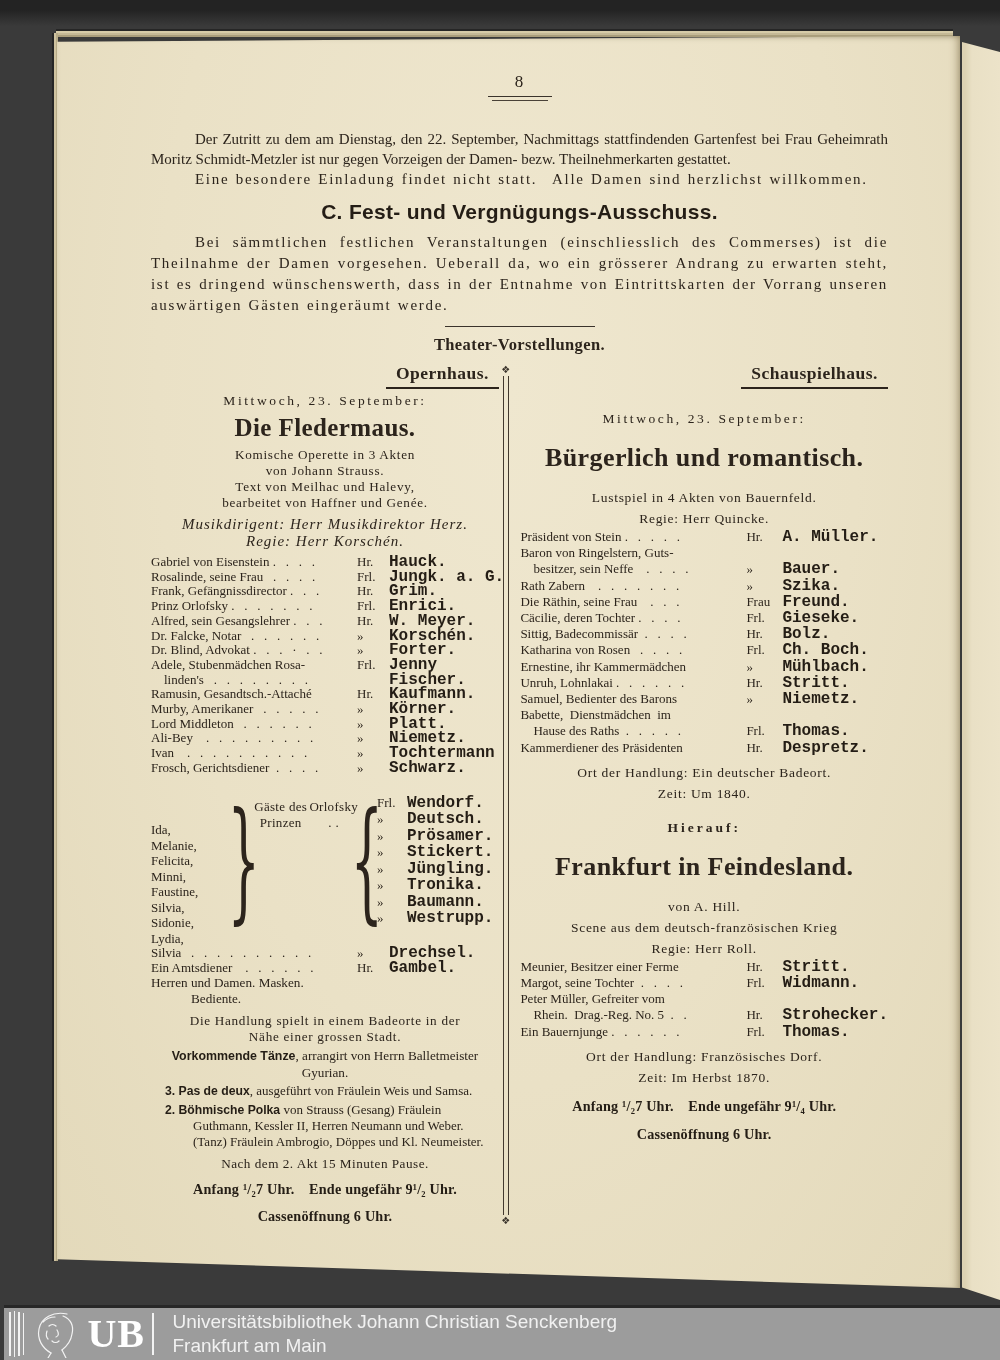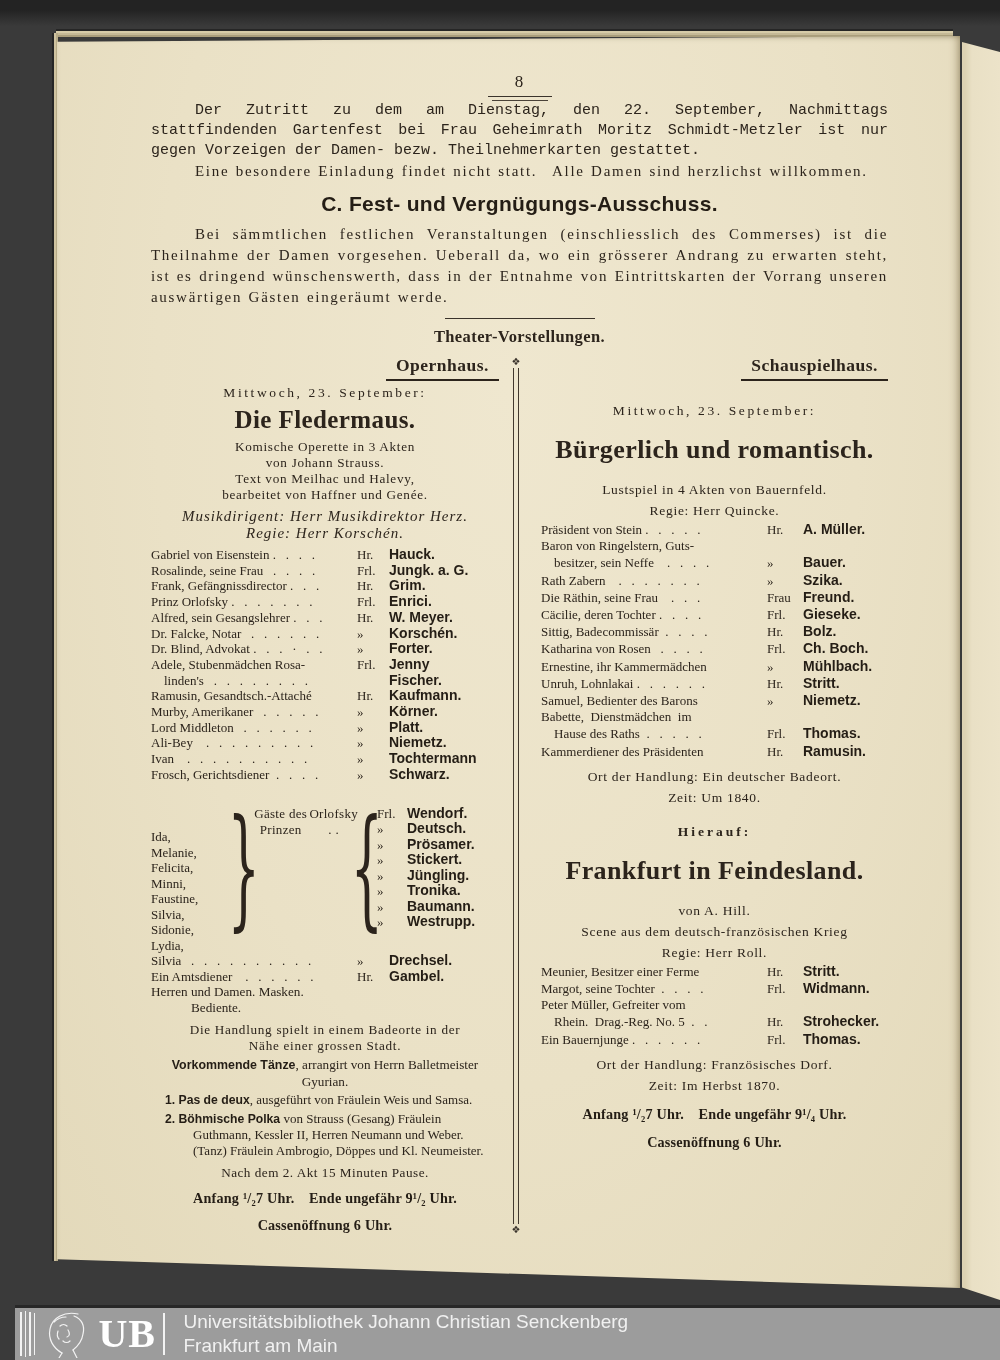--- a/index.html
+++ b/index.html
@@ -20,21 +20,21 @@
   
   .page{position:absolute;left:57px;top:36px;width:903px;height:1252px;box-sizing:border-box;
     padding:0 72px 0 94px;color:#2c241c;
     background:radial-gradient(ellipse at 50% 28%,#efe7cf 0%,#eae1c6 55%,#e3d9ba 100%);
     clip-path:polygon(0 0.45%,100% 0,100% 100%,0 97.7%);
     box-shadow:inset -7px 0 9px -5px rgba(110,92,55,.55), inset 0 4px 6px -4px rgba(90,75,45,.5);}
   .pagenum{ text-align:center;font-size:17px;margin-top:36px;letter-spacing:1px;}
   .pn-rule{width:64px;margin:4px auto 0;border-top:1.4px solid #3a332b;}
   .pn-rule2{width:56px;margin:3px auto 0;border-top:1px solid #4a4238;}
   .para{font-size:15px;line-height:20px;margin:0;text-align:justify;}
-  .m1{margin-top:0;font-family:Liberation Mono, monospace;}
+  .m1{margin-top:28px;}
   .ind{text-indent:44px;}
   .sp{letter-spacing:1.7px;line-height:21px;word-spacing:1px;}
   .cheading{font-family:"Liberation Sans","DejaVu Sans",sans-serif;font-weight:bold;font-size:21px;
     text-align:center;margin:10px 0 8px;letter-spacing:.3px;color:#241d15;}
   .mini-rule{width:150px;border-top:1.5px solid #3a332b;margin:10px auto 6px;}
   .theater-head{font-size:16.5px;font-weight:bold;text-align:center;margin:8px 0 8px;letter-spacing:.4px;}
   .cols{display:flex;align-items:stretch;}
   .col-left{width:348px;}
   .col-right{flex:1;padding-left:8px;}
   .divider{width:34px;display:flex;flex-direction:column;align-items:center;padding-top:2px;}
@@ -51,21 +51,21 @@
   .col-right .cl{line-height:21px;font-size:13.5px;}
   .staff{margin-top:5px;margin-bottom:5px;}
   .staff .cl{letter-spacing:1px;line-height:17px;font-size:15px;font-style:italic;}
   .cast{font-size:13px;}
   .cast-row{display:flex;line-height:14.7px;align-items:baseline;}
   .col-right .cast-row{line-height:16.2px;}
   .role{white-space:pre;overflow:hidden;flex:0 0 206px;}
   .col-right .role{flex-basis:226px;}
   .prefix{flex:0 0 32px;white-space:nowrap;}
   .col-right .prefix{flex-basis:36px;}
-  .cname{font-family:Liberation Sans, sans-serif;font-weight:bold;font-size:14px;
+  .cname{font-family:Liberation Mono, monospace;font-weight:bold;font-size:16px;
     white-space:nowrap;color:#241d15;}
   .guests{display:flex;align-items:center;font-size:13px;}
   .gnames{width:84px;line-height:15.5px;white-space:pre;}
   .brace{width:17px;height:124px;display:flex;justify-content:center;align-items:center;}
   .brace span{font-size:128px;line-height:124px;transform:scale(.4,1.02);font-family:"DejaVu Serif",serif;color:#2c241c;}
   .glabel{width:106px;height:124px;display:flex;flex-direction:row;justify-content:center;
     text-align:center;line-height:16px;letter-spacing:.3px;}
   .gperf{flex:1;}
   .gperf .cast-row{line-height:15.5px;}
   .gperf .prefix{flex:0 0 30px;padding-left:2px;}
@@ -77,21 +77,21 @@
   .sp2{letter-spacing:3px;}
   .dances{margin-top:1px;}
   .dance{font-size:13px;line-height:16.3px;text-align:left;padding-left:42px;text-indent:-28px;margin-top:2px;}
   .dance .gb{font-size:12.2px;}
   .pause{margin-top:5px;letter-spacing:.5px;}
   .btimes{font-weight:bold;font-size:14.2px;line-height:19px;margin-top:8px;letter-spacing:.2px;color:#241d15;}
   .col-right .btimes{margin-top:9px;}
   .setting{margin-top:6px;}
   .hierauf{text-align:center;font-weight:bold;font-size:13.5px;letter-spacing:3px;margin:16px 0 2px;}
   
-  .footer{position:absolute;left:15px;right:0;bottom:0;height:52px;background:#9c9c9c;
+  .footer{position:absolute;left:4px;right:0;bottom:0;height:52px;background:#9c9c9c;
     border-top:3px solid #272727;display:flex;align-items:center;z-index:6;}
   .logo{display:flex;align-items:center;height:100%;padding-left:5px;}
   .spines{display:flex;gap:3px;margin-right:3px;align-items:center;}
   .spines i{display:block;width:1.6px;height:44px;background:#f3f3f3;}
   .spines i:nth-child(2){height:46px;}
   .spines i:nth-child(4){height:42px;}
   .headsvg{margin-right:2px;}
   .ub{font-family:"Liberation Serif","DejaVu Serif",serif;font-weight:bold;font-size:40px;color:#ffffff;
     letter-spacing:1px;line-height:1;margin-right:7px;}
   .logo-bar{width:2.5px;height:42px;background:#f3f3f3;margin-right:18px;}
@@ -307,21 +307,21 @@
 
       <div class="cl">Die Handlung spielt in einem Badeorte in der</div>
           <div class="cl">Nähe einer grossen Stadt.</div>
         </div>
       <div class="center note">
         <span class="gb">Vorkommende Tänze</span><span>, arrangirt von Herrn Balletmeister Gyurian.</span>
       </div>
       <div class="dances">
 
           <div class="dance">
-            <span class="gb">1. Pas de deux</span><span>, ausgeführt von Fräulein Weis und Samsa.</span>
+            <span class="gb">3. Pas de deux</span><span>, ausgeführt von Fräulein Weis und Samsa.</span>
           </div>
 
           <div class="dance">
             <span class="gb">2. Böhmische Polka</span><span> von Strauss (Gesang) Fräulein Guthmann, Kessler II, Herren Neumann und Weber. (Tanz) Fräulein Ambrogio, Döppes und Kl. Neumeister.</span>
           </div>
         </div>
       <div class="center pause">Nach dem 2. Akt 15 Minuten Pause.</div>
       <div class="center btimes">Anfang ¹/₂7 Uhr.  Ende ungefähr 9¹/₂ Uhr.</div>
       <div class="center btimes">Cassenöffnung 6 Uhr.</div>
     </div>
@@ -419,21 +419,21 @@
 
           <div class="cast-row">
             <span class="role">    Hause des Raths  .   .   .   .   .</span>
             <span class="prefix">Frl.</span>
             <span class="cname">Thomas.</span>
           </div>
 
           <div class="cast-row">
             <span class="role">Kammerdiener des Präsidenten</span>
             <span class="prefix">Hr.</span>
-            <span class="cname">Ramusin.</span>
+            <span class="cname">Despretz.</span>
           </div>
         </div>
       <div class="setting">
 
       <div class="cl">Ort der Handlung: Ein deutscher Badeort.</div>
           <div class="cl">Zeit: Um 1840.</div>
         </div>
       <div class="hierauf">Hierauf:</div>
       <h1 class="ptitle">Frankfurt in Feindesland.</h1>
       <div>

